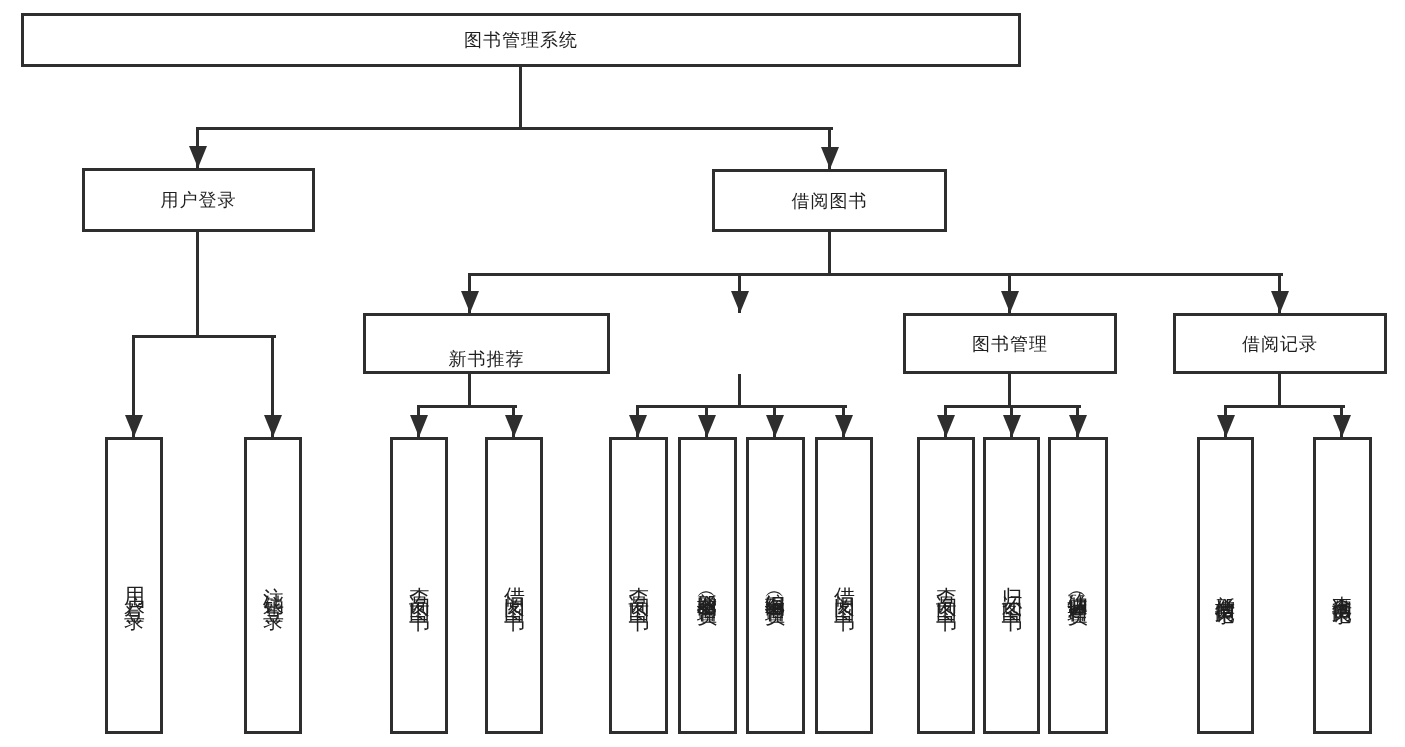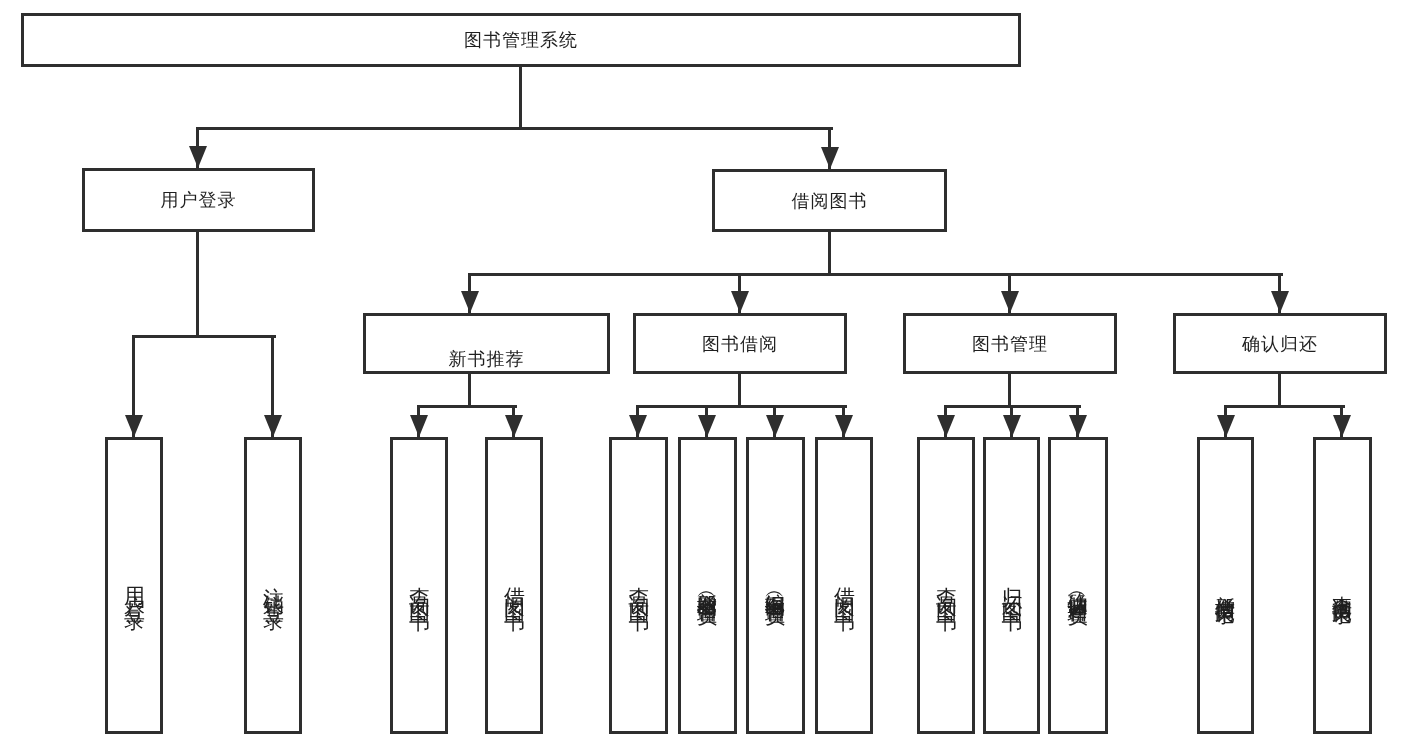--- a/index.html
+++ b/index.html
@@ -76,28 +76,25 @@
   <div class="v" style="left:1008px;top:273px;height:40px;"></div>
   <div class="v" style="left:1278px;top:273px;height:40px;"></div>
   <div class="ar" style="left:461px;top:291px;"></div>
   <div class="ar" style="left:731px;top:291px;"></div>
   <div class="ar" style="left:1001px;top:291px;"></div>
   <div class="ar" style="left:1271px;top:291px;"></div>
 
   <div class="hbox" style="left:363px;top:313px;width:247px;height:61px;align-items:flex-end;">
     <span>新书推荐</span>
   </div>
-  <div class="hbox" style="left:633px;top:313px;width:214px;height:61px;">
-    <span>图书借阅</span>
-  </div>
   <div class="hbox" style="left:903px;top:313px;width:214px;height:61px;">
     <span>图书管理</span>
   </div>
   <div class="hbox" style="left:1173px;top:313px;width:214px;height:61px;">
-    <span>确认归还</span>
+    <span>借阅记录</span>
   </div>
 
   <div class="v" style="left:468px;top:374px;height:33px;"></div>
   <div class="h" style="left:417px;top:405px;width:100px;"></div>
   <div class="v" style="left:417px;top:405px;height:32px;"></div>
   <div class="v" style="left:512px;top:405px;height:32px;"></div>
   <div class="ar" style="left:410px;top:415px;"></div>
   <div class="ar" style="left:505px;top:415px;"></div>
 
   <div class="v" style="left:738px;top:374px;height:33px;"></div>

